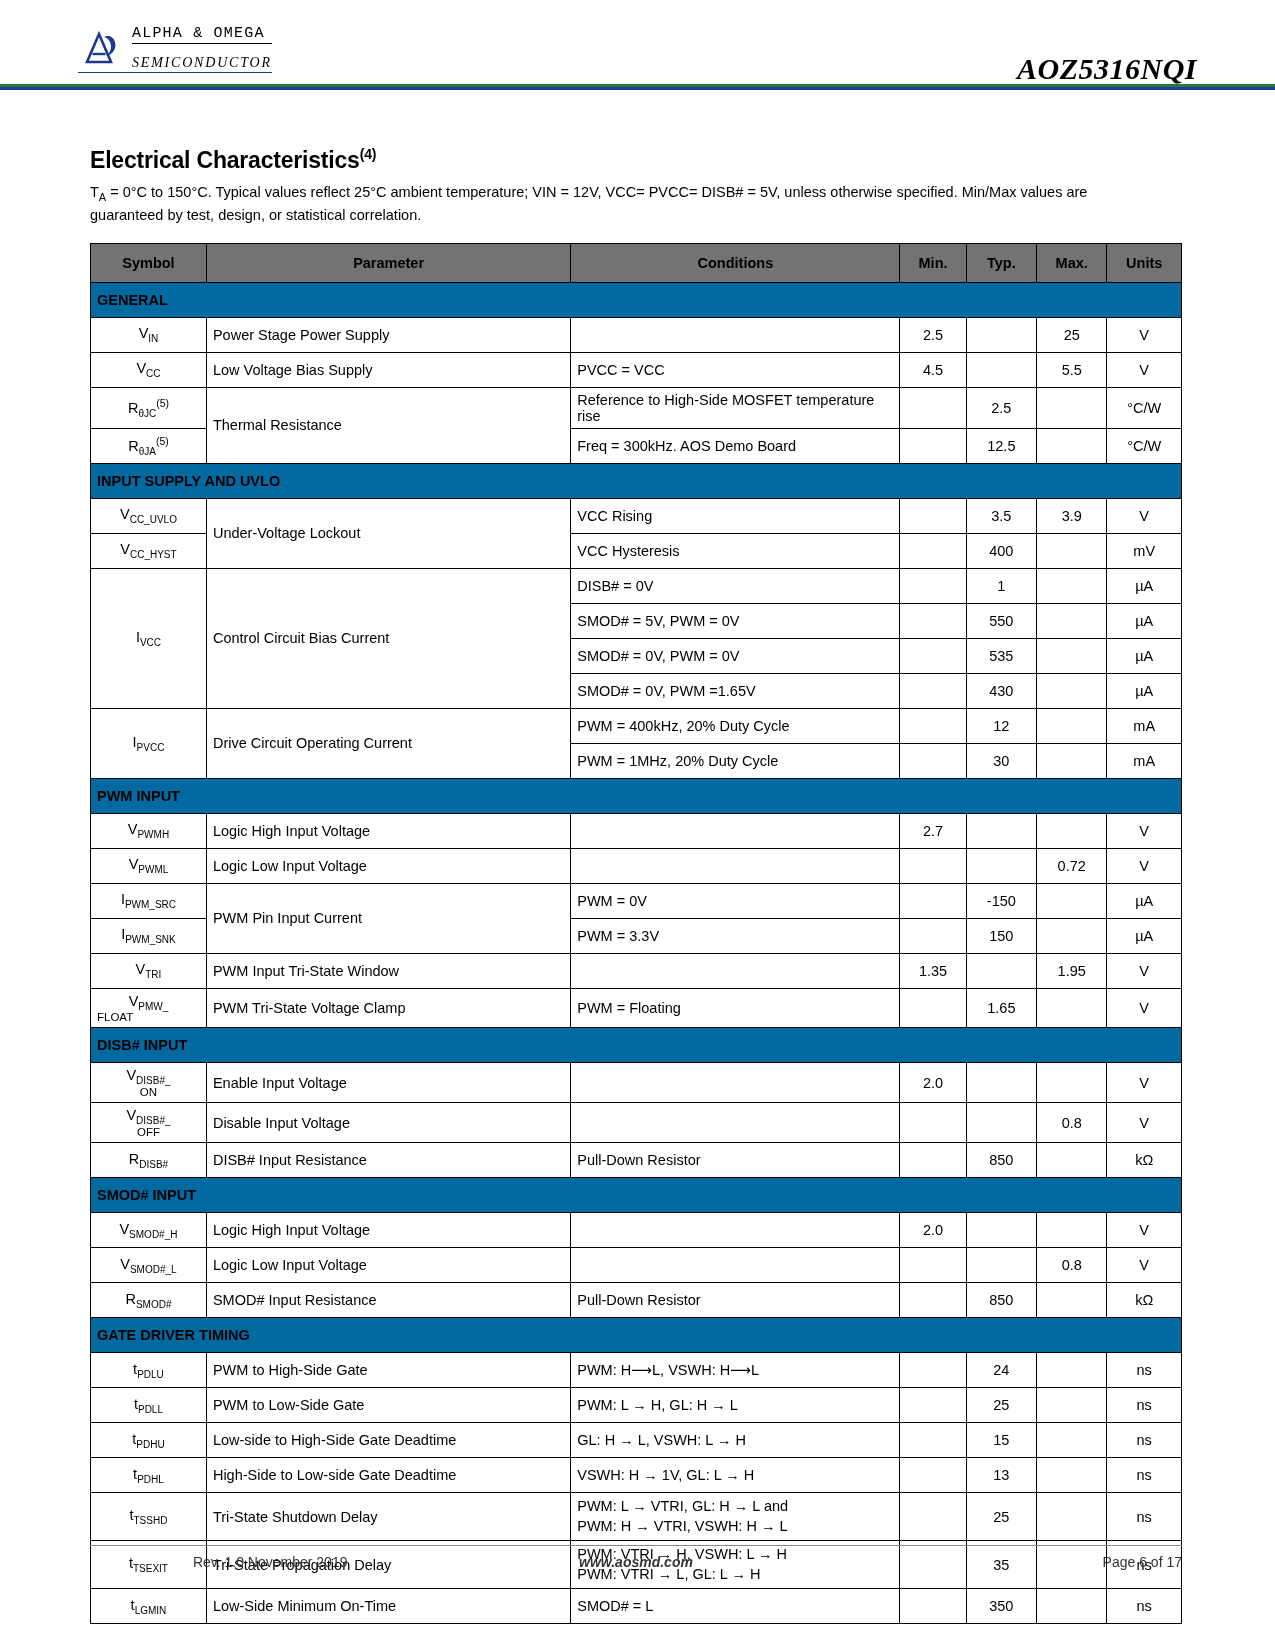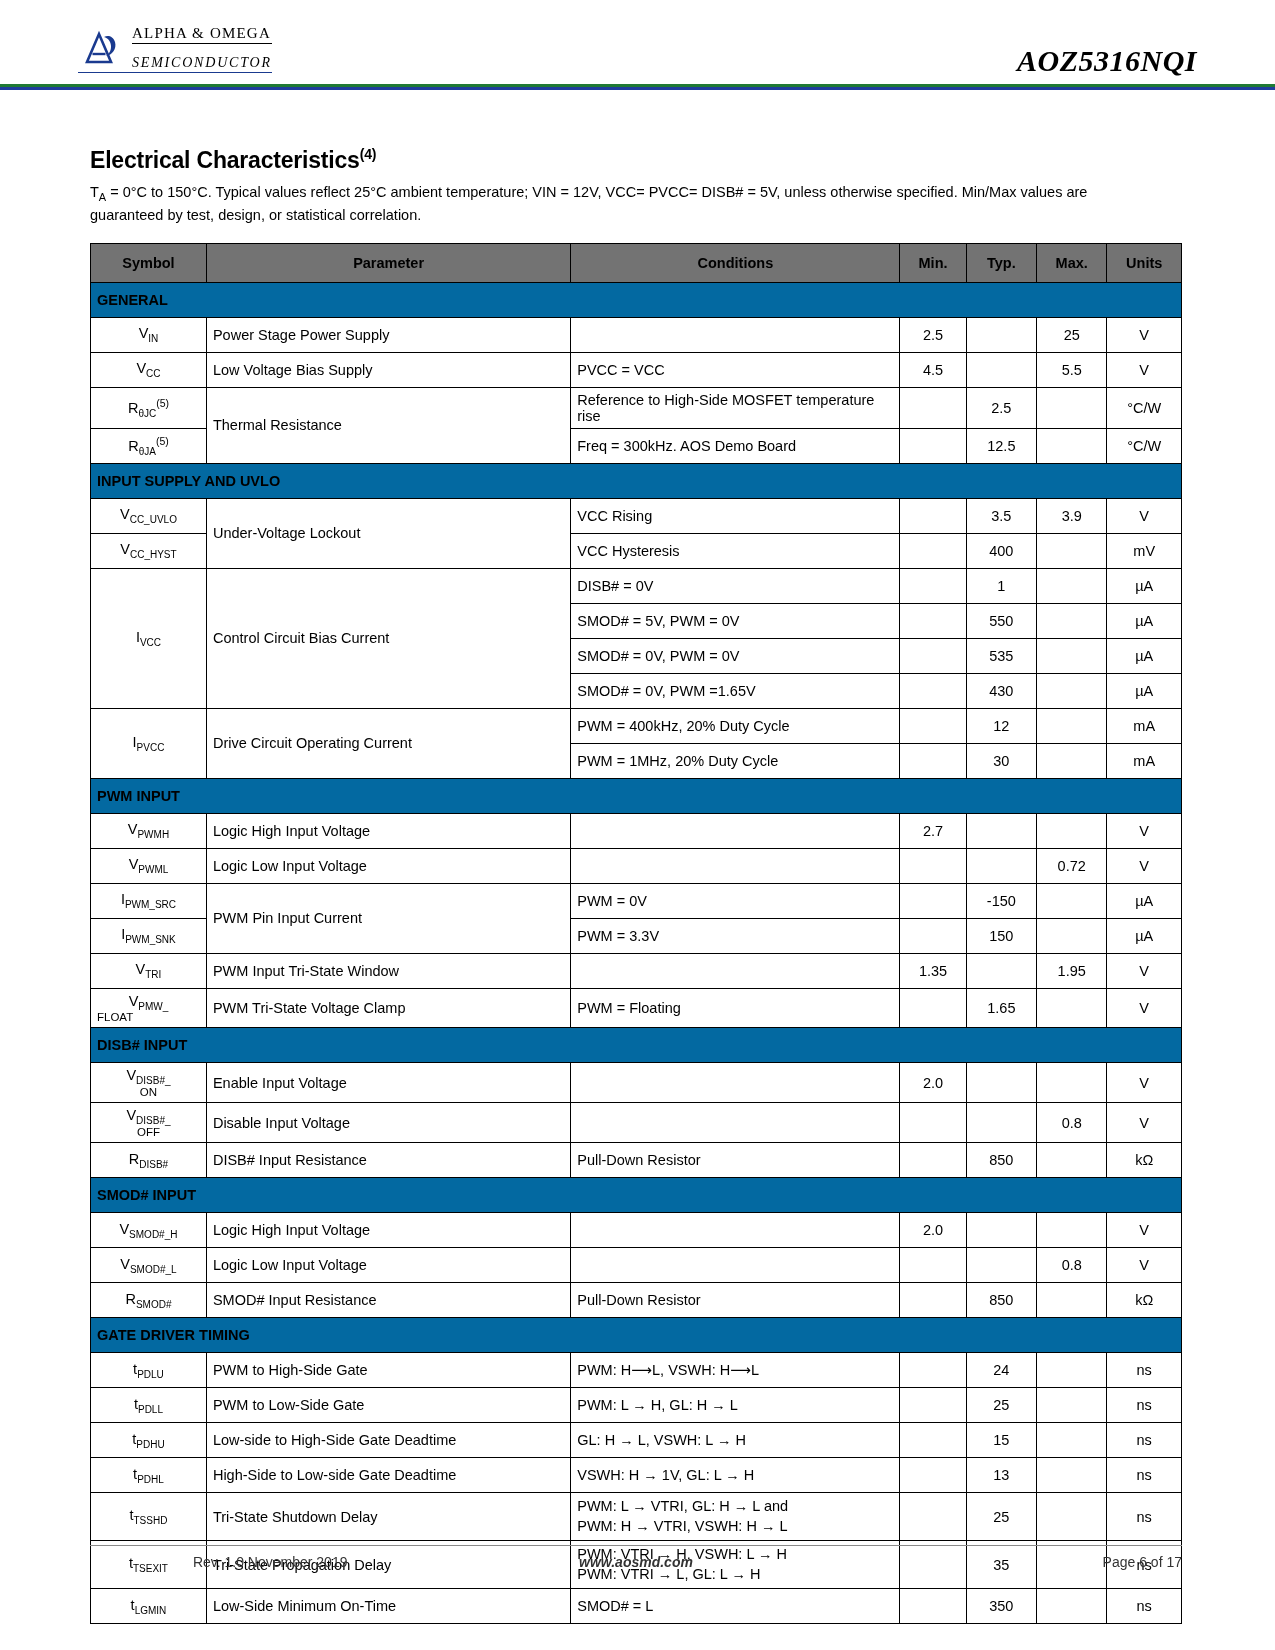--- a/index.html
+++ b/index.html
@@ -19,31 +19,31 @@
     display:flex; align-items:center;
     border-bottom:1px solid #1a3a8f;
     padding-bottom:2px;
   }
   .logo-mark {
     width:46px; height:40px; margin-right:8px;
     display:flex; align-items:center; justify-content:center;
   }
   .logo-text { line-height:1.05; }
   .logo-text .l1 {
-    font-family:Liberation Serif, serif;
+    font-family:Liberation Mono, monospace;
     font-size:15px; letter-spacing:1.2px; color:#000;
     border-bottom:1px solid #000; padding-bottom:1px;
   }
   .logo-text .l2 {
     font-family:"Liberation Serif", serif;
     font-style:italic; font-size:14px; letter-spacing:1.8px; color:#000;
     padding-top:12px;
   }
   .part-number {
-    position:absolute; right:78px; top:44px;
+    position:absolute; right:78px; top:52px;
     font-family:"Liberation Serif", serif;
     font-style:italic; font-weight:bold;
     font-size:30px; letter-spacing:0.5px;
   }
   .header-rule { position:absolute; left:0; top:84px; width:1275px; height:6px; }
   .header-rule .green { position:absolute; left:0; top:0; width:1275px; height:3px; background:#1f7a34; }
   .header-rule .blue  { position:absolute; left:0; top:3px; width:1275px; height:3px; background:#1f3e9c; }
 
   
   .content { position:absolute; left:0; top:94px; width:1275px; }

